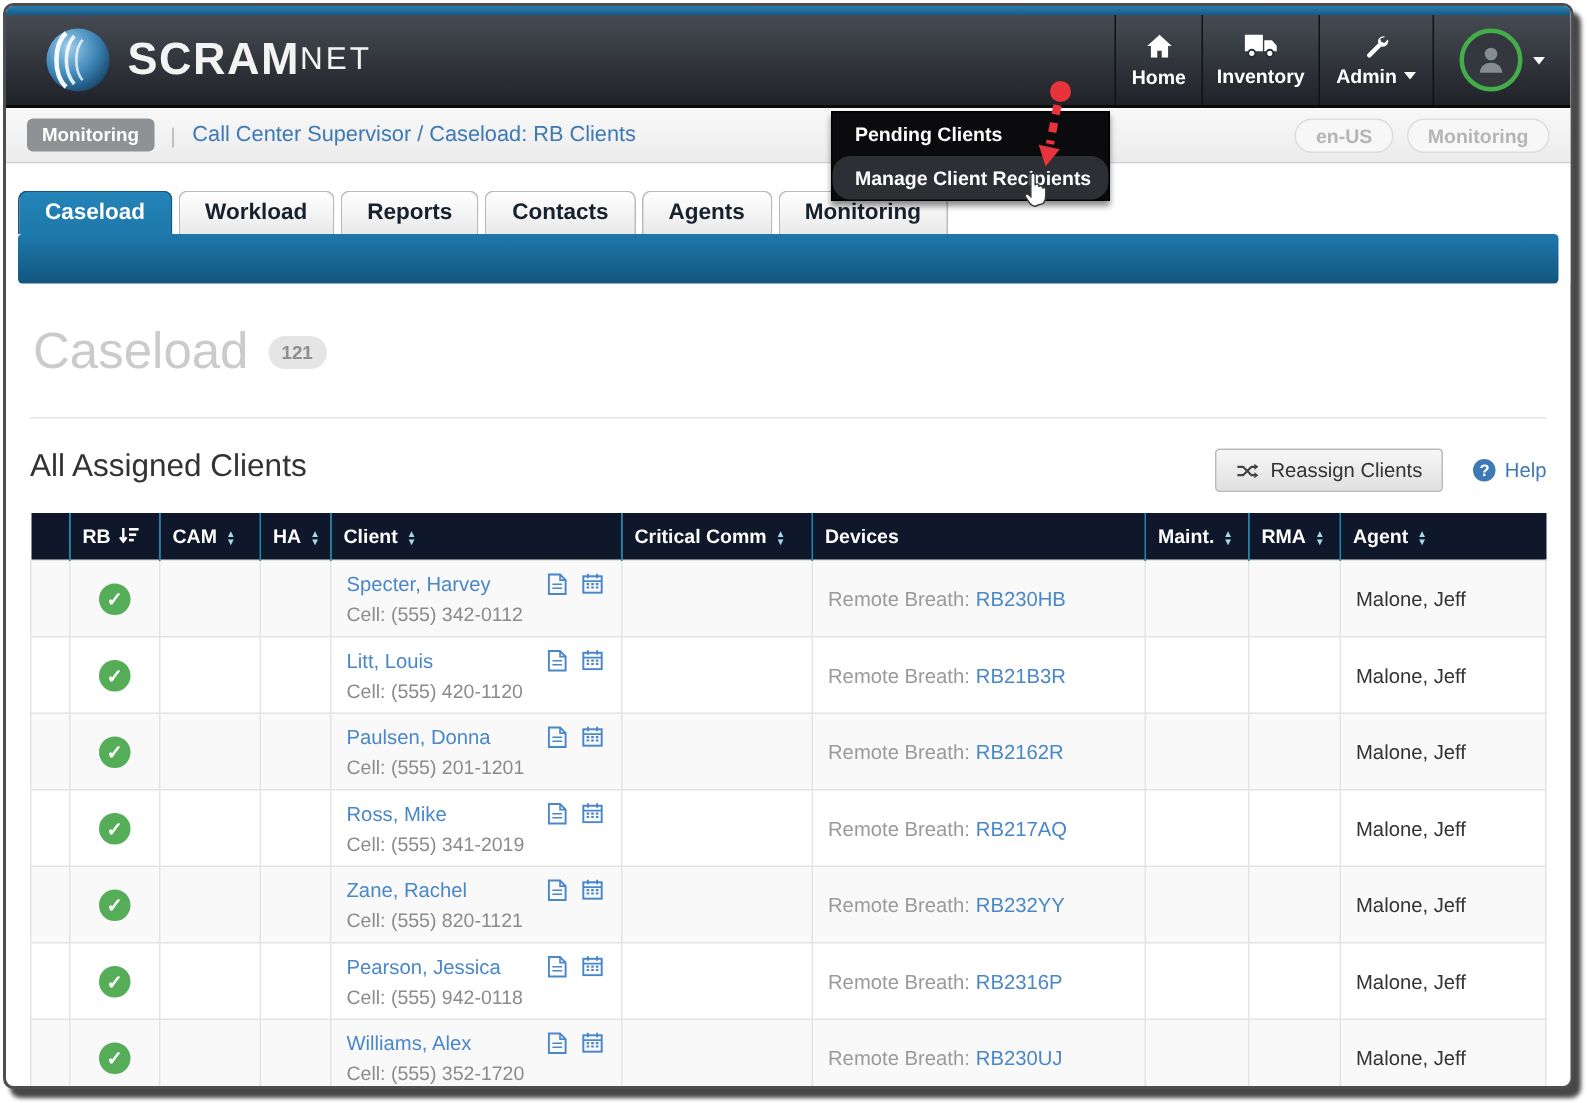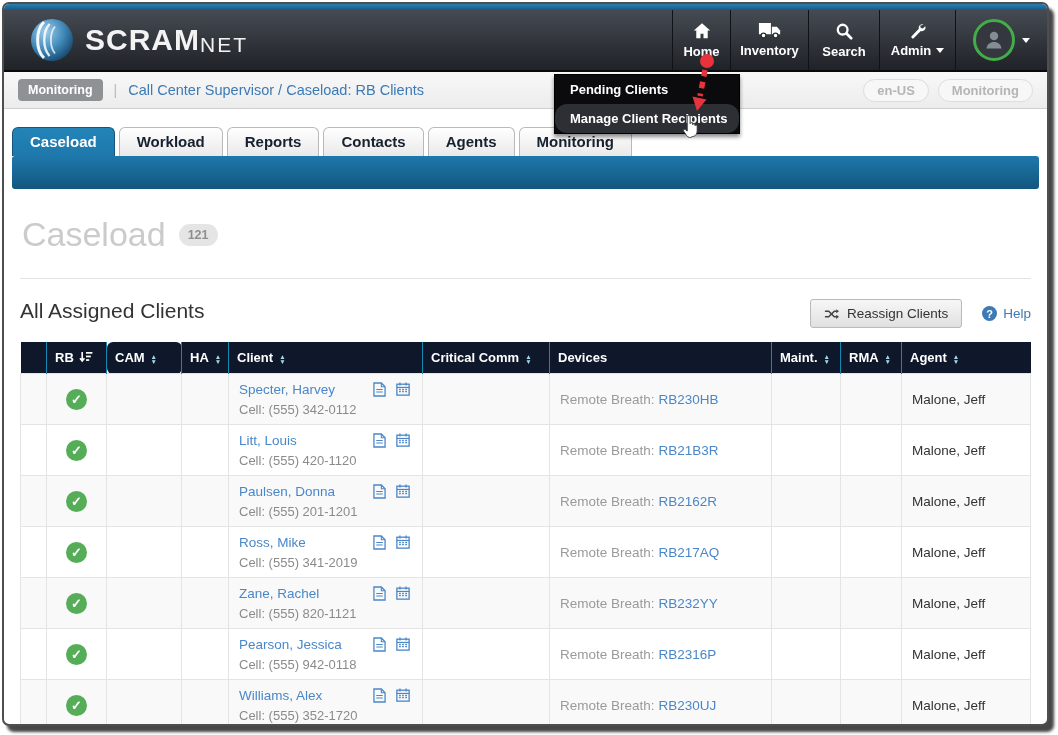--- a/index.html
+++ b/index.html
@@ -7,21 +7,21 @@
   .frame { position:absolute; left:2px; top:2px; width:1047px; height:724px;
            border:2px solid #4e4e4e; border-radius:7px; overflow:hidden; background:#fff;
            box-shadow:5px 6px 3px rgba(25,25,25,.8); }
 
   
   .topstrip { height:6px; background:linear-gradient(#2a7fb0,#155a88); }
 
   
   .navbar { height:62px; background:linear-gradient(#464b53,#1f2227); display:flex; align-items:stretch; border-bottom:2px solid #0a0a0a; }
   .logo { flex:1; display:flex; align-items:center; padding-left:26px; gap:11px; }
-  .logo-text { color:#f3f3f3; display:flex; align-items:flex-end; }
+  .logo-text { color:#f3f3f3; display:flex; align-items:center; }
   .logo-primary { font-size:30px; font-weight:bold; letter-spacing:1px; }
   .logo-secondary { font-size:21px; font-weight:300; letter-spacing:2px; }
   .nav-item { display:flex; flex-direction:column; align-items:center; justify-content:center; gap:4px;
               color:#fff; font-size:13px; font-weight:bold; border-left:1px solid #101215; padding:0 0; cursor:pointer; }
   .nav-item .lbl-row { display:flex; align-items:center; gap:5px; }
   .nav-item.active { background:#060608; }
   .w-home{width:58px}.w-manage{width:134px}.w-inv{width:78px}.w-search{width:71px}.w-admin{width:76px}
   .caret { width:0; height:0; border-left:4px solid transparent; border-right:4px solid transparent; border-top:5px solid #fff; display:inline-block; }
   .avatar-cell { width:92px; border-left:1px solid #101215; display:flex; align-items:center; justify-content:center; gap:7px; }
   .avatar { width:42px; height:42px; border-radius:50%; background:#34383e; border:3px solid #43ad4a;
@@ -132,29 +132,20 @@
           <path d="M1 1h13v12H1z" fill="#fff"></path>
           <path d="M15 5h5.5L24 9v4h-9z" fill="#fff"></path>
           <circle cx="6" cy="14.5" r="2.6" fill="#fff" stroke="#2a2d32" stroke-width="1.4"></circle>
           <circle cx="19" cy="14.5" r="2.6" fill="#fff" stroke="#2a2d32" stroke-width="1.4"></circle>
         </svg>
       <span class="lbl-row">
           <span>Inventory</span>
         </span>
     </div>
 
-    <div class="nav-item w-search">
-      <svg width="18" height="18" viewBox="0 0 20 20">
-          <circle cx="8.5" cy="8.5" r="5.4" fill="none" stroke="#fff" stroke-width="2.6"></circle>
-          <path d="M12.8 12.8 18 18" stroke="#fff" stroke-width="3" stroke-linecap="round"></path>
-        </svg>
-      <span class="lbl-row">
-          <span>Search</span>
-        </span>
-    </div>
 
     <div class="nav-item w-admin">
       <svg width="17" height="17" viewBox="0 0 24 24">
           <path d="M20.5 3.5a5 5 0 0 0-6.6 6.2L4 19.6a2 2 0 1 0 2.9 2.9l9.8-9.9a5 5 0 0 0 6.2-6.6l-3.3 3.3-2.9-1-1-2.9z" fill="#fff"></path>
         </svg>
       <span class="lbl-row">
           <span>Admin</span>
           <span class="caret"></span>
         </span>
     </div>
@@ -221,21 +212,21 @@
     <table>
       <thead>
           <tr id="header-row">
             <th style="width: 26px;"><span></span></th>
             <th style="width: 60px;"><span>RB</span><svg class="sort-desc" width="14" height="13" viewBox="0 0 14 13">
                 <path d="M3.2 1v8.2M1 7.2l2.2 2.8 2.2-2.8" stroke="#fff" stroke-width="1.6" fill="none"></path>
                 <rect x="7" y="1" width="6.4" height="1.7" fill="#fff"></rect>
                 <rect x="7" y="4.6" width="4.8" height="1.7" fill="#fff"></rect>
                 <rect x="7" y="8.2" width="3.2" height="1.7" fill="#fff"></rect>
               </svg></th>
-            <th style="width: 75px; border-radius: 6px;"><span>CAM</span><span class="sort-carets">
+            <th style="width: 67px;"><span>CAM</span><span class="sort-carets">
                 <span>▲</span>
                 <span>▼</span>
               </span></th>
             <th style="width: 47px;"><span>HA</span><span class="sort-carets">
                 <span>▲</span>
                 <span>▼</span>
               </span></th>
             <th style="width: 194px;"><span>Client</span><span class="sort-carets">
                 <span>▲</span>
                 <span>▼</span>

